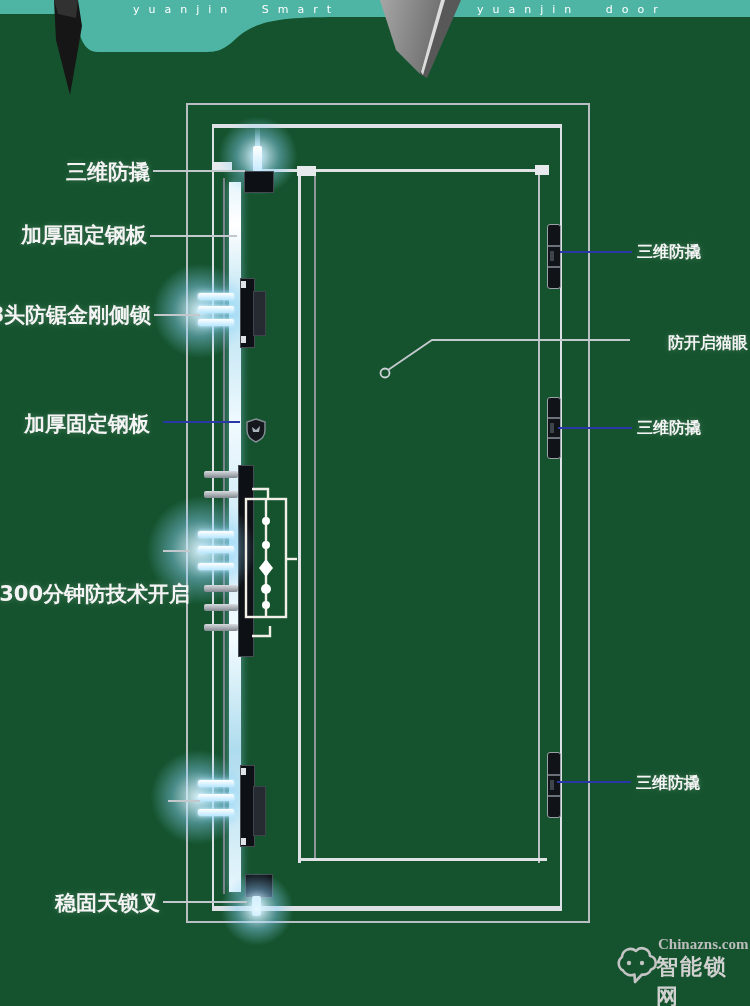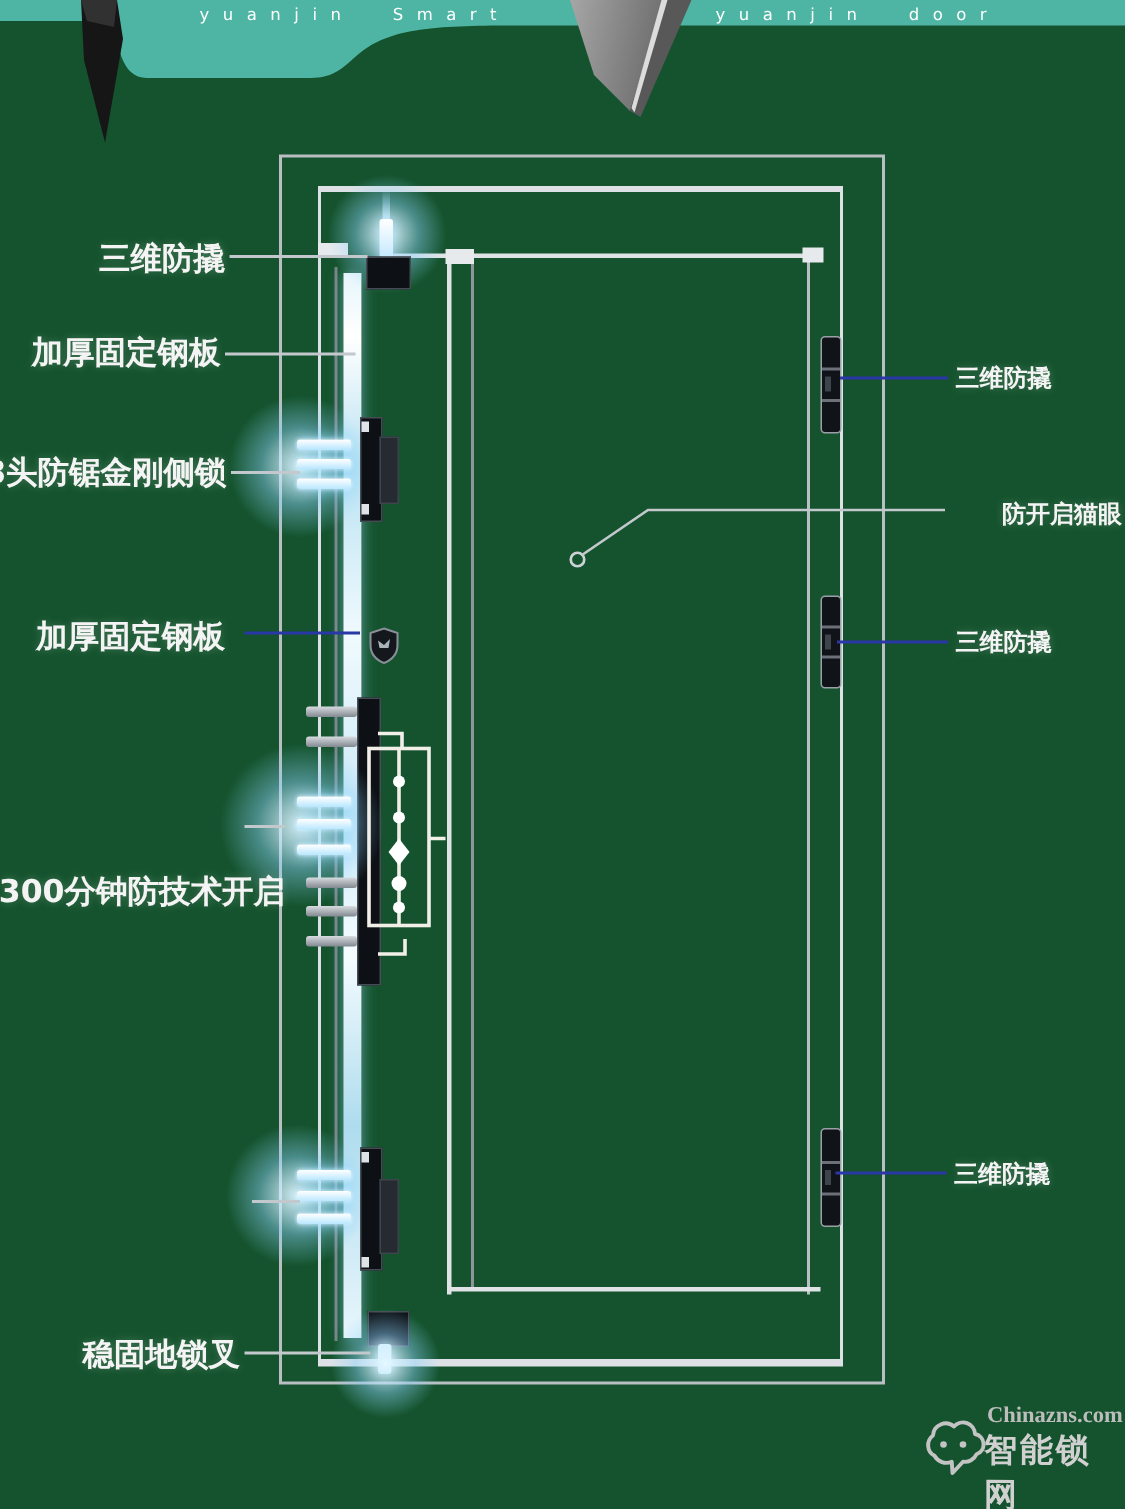--- a/index.html
+++ b/index.html
@@ -190,21 +190,21 @@
 
   <div class="blue-line" style="left:560px;top:251px;width:72px;"></div>
   <div class="blue-line" style="left:558px;top:427px;width:74px;"></div>
   <div class="blue-line" style="left:557px;top:781px;width:74px;"></div>
 
   <div class="lbl" style="right:600px;top:160px;">三维防撬</div>
   <div class="lbl" style="right:603px;top:223px;">加厚固定钢板</div>
   <div class="lbl" style="right:599px;top:303px;">8头防锯金刚侧锁</div>
   <div class="lbl" style="right:600px;top:412px;">加厚固定钢板</div>
   <div class="lbl" style="right:560px;top:582px;">300分钟防技术开启</div>
-  <div class="lbl" style="right:590px;top:891px;">稳固地锁叉</div>
+  <div class="lbl" style="right:590px;top:891px;">稳固天锁叉</div>
 
   <div class="lbl r" style="left:637px;top:240px;">三维防撬</div>
   <div class="lbl r" style="left:636px;top:331px;margin-left:32px;">防开启猫眼</div>
   <div class="lbl r" style="left:637px;top:416px;">三维防撬</div>
   <div class="lbl r" style="left:636px;top:771px;">三维防撬</div>
 
   <svg class="abs" style="left:605px;top:936px;" width="56" height="54">
     <path d="M17,21 a8.5,8.5 0 0 1 14,-6 a8,8 0 0 1 14,5 a7,7 0 0 1 1,13.5 a8.5,8.5 0 0 1 -9,5 l-7,7.5 l-0.5,-7.5 a9,9 0 0 1 -11.5,-4 a8,8 0 0 1 -1,-13.5 z" fill="none" stroke="#c3c3c3" stroke-width="2.6" stroke-linejoin="round"></path>
     <circle cx="24" cy="27" r="2.2" fill="#c3c3c3"></circle>
     <circle cx="37" cy="27" r="2.2" fill="#c3c3c3"></circle>

